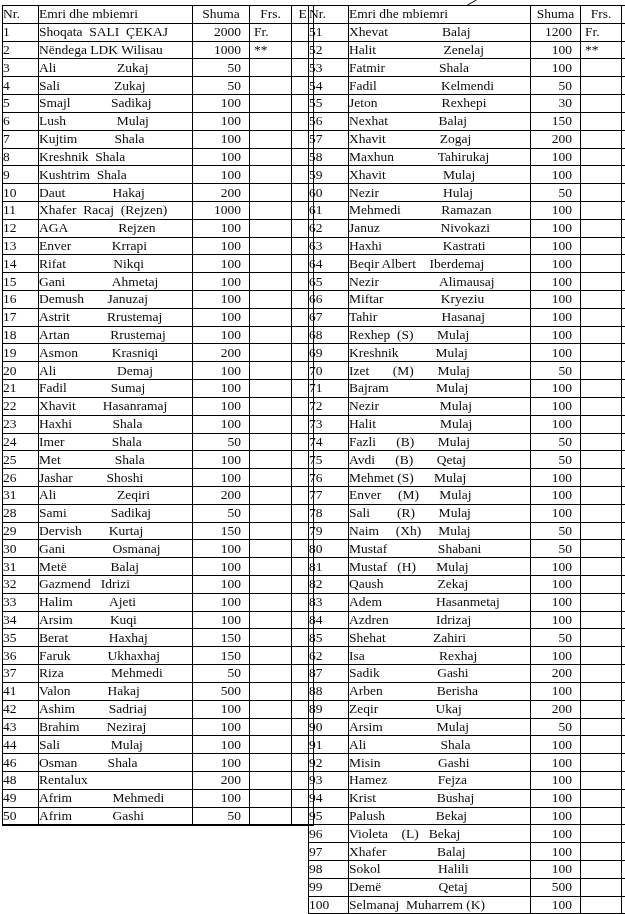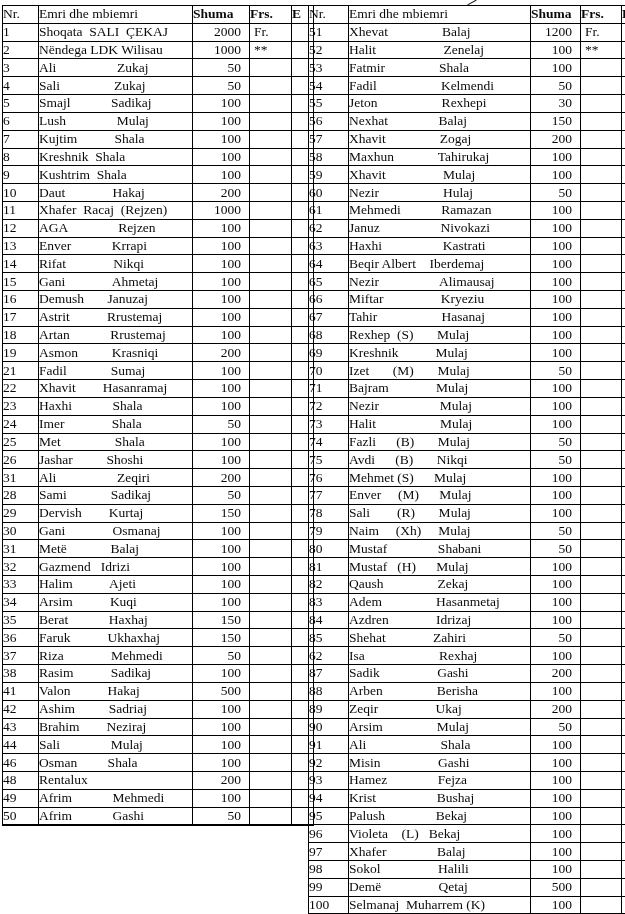--- a/index.html
+++ b/index.html
@@ -25,21 +25,21 @@
     text-align:left;
   }
   .left .c-nr{width:35px;}   .left .c-name{width:153px;} .left .c-sum{width:56px;}
   .left .c-frs{width:41px;}  .left .c-e{width:21px;}
   .right .c-nr{width:39px;}  .right .c-name{width:181px;} .right .c-sum{width:49px;}
   .right .c-frs{width:40px;} .right .c-e{width:22px;}
   .c-nr{padding-left:6px;}
   .c-name{padding-left:4px;}
   td.c-sum{text-align:right;padding-right:8px;}
   td.c-frs{padding-left:4px;}
-  th.c-sum,th.c-frs,th.c-e{font-weight:bold;}
+  th.c-sum,th.c-frs,th.c-e{text-align:center;}
 </style>
 </head>
 <body>
 
 <div class="page">
   <div class="cut-glyph"></div>
 
   <table class="tbl left">
     <thead>
       <tr>
@@ -178,20 +178,27 @@
           <td class="c-e"></td>
         </tr>
         <tr>
           <td class="c-nr">19</td>
           <td class="c-name">Asmon          Krasniqi</td>
           <td class="c-sum">200</td>
           <td class="c-frs"></td>
           <td class="c-e"></td>
         </tr>
         <tr>
+          <td class="c-nr">20</td>
+          <td class="c-name">Ali                  Demaj</td>
+          <td class="c-sum">100</td>
+          <td class="c-frs"></td>
+          <td class="c-e"></td>
+        </tr>
+        <tr>
           <td class="c-nr">21</td>
           <td class="c-name">Fadil             Sumaj</td>
           <td class="c-sum">100</td>
           <td class="c-frs"></td>
           <td class="c-e"></td>
         </tr>
         <tr>
           <td class="c-nr">22</td>
           <td class="c-name">Xhavit        Hasanramaj</td>
           <td class="c-sum">100</td>
@@ -293,27 +300,20 @@
           <td class="c-nr">36</td>
           <td class="c-name">Faruk           Ukhaxhaj</td>
           <td class="c-sum">150</td>
           <td class="c-frs"></td>
           <td class="c-e"></td>
         </tr>
         <tr>
           <td class="c-nr">37</td>
           <td class="c-name">Riza              Mehmedi</td>
           <td class="c-sum">50</td>
-          <td class="c-frs"></td>
-          <td class="c-e"></td>
-        </tr>
-        <tr>
-          <td class="c-nr">38</td>
-          <td class="c-name">Rasim           Sadikaj</td>
-          <td class="c-sum">100</td>
           <td class="c-frs"></td>
           <td class="c-e"></td>
         </tr>
         <tr>
           <td class="c-nr">41</td>
           <td class="c-name">Valon           Hakaj</td>
           <td class="c-sum">500</td>
           <td class="c-frs"></td>
           <td class="c-e"></td>
         </tr>
@@ -543,21 +543,21 @@
         </tr>
         <tr>
           <td class="c-nr">74</td>
           <td class="c-name">Fazli      (B)       Mulaj</td>
           <td class="c-sum">50</td>
           <td class="c-frs"></td>
           <td class="c-e"></td>
         </tr>
         <tr>
           <td class="c-nr">75</td>
-          <td class="c-name">Avdi      (B)       Nikqi</td>
+          <td class="c-name">Avdi      (B)       Qetaj</td>
           <td class="c-sum">50</td>
           <td class="c-frs"></td>
           <td class="c-e"></td>
         </tr>
         <tr>
           <td class="c-nr">76</td>
           <td class="c-name">Mehmet (S)      Mulaj</td>
           <td class="c-sum">100</td>
           <td class="c-frs"></td>
           <td class="c-e"></td>

